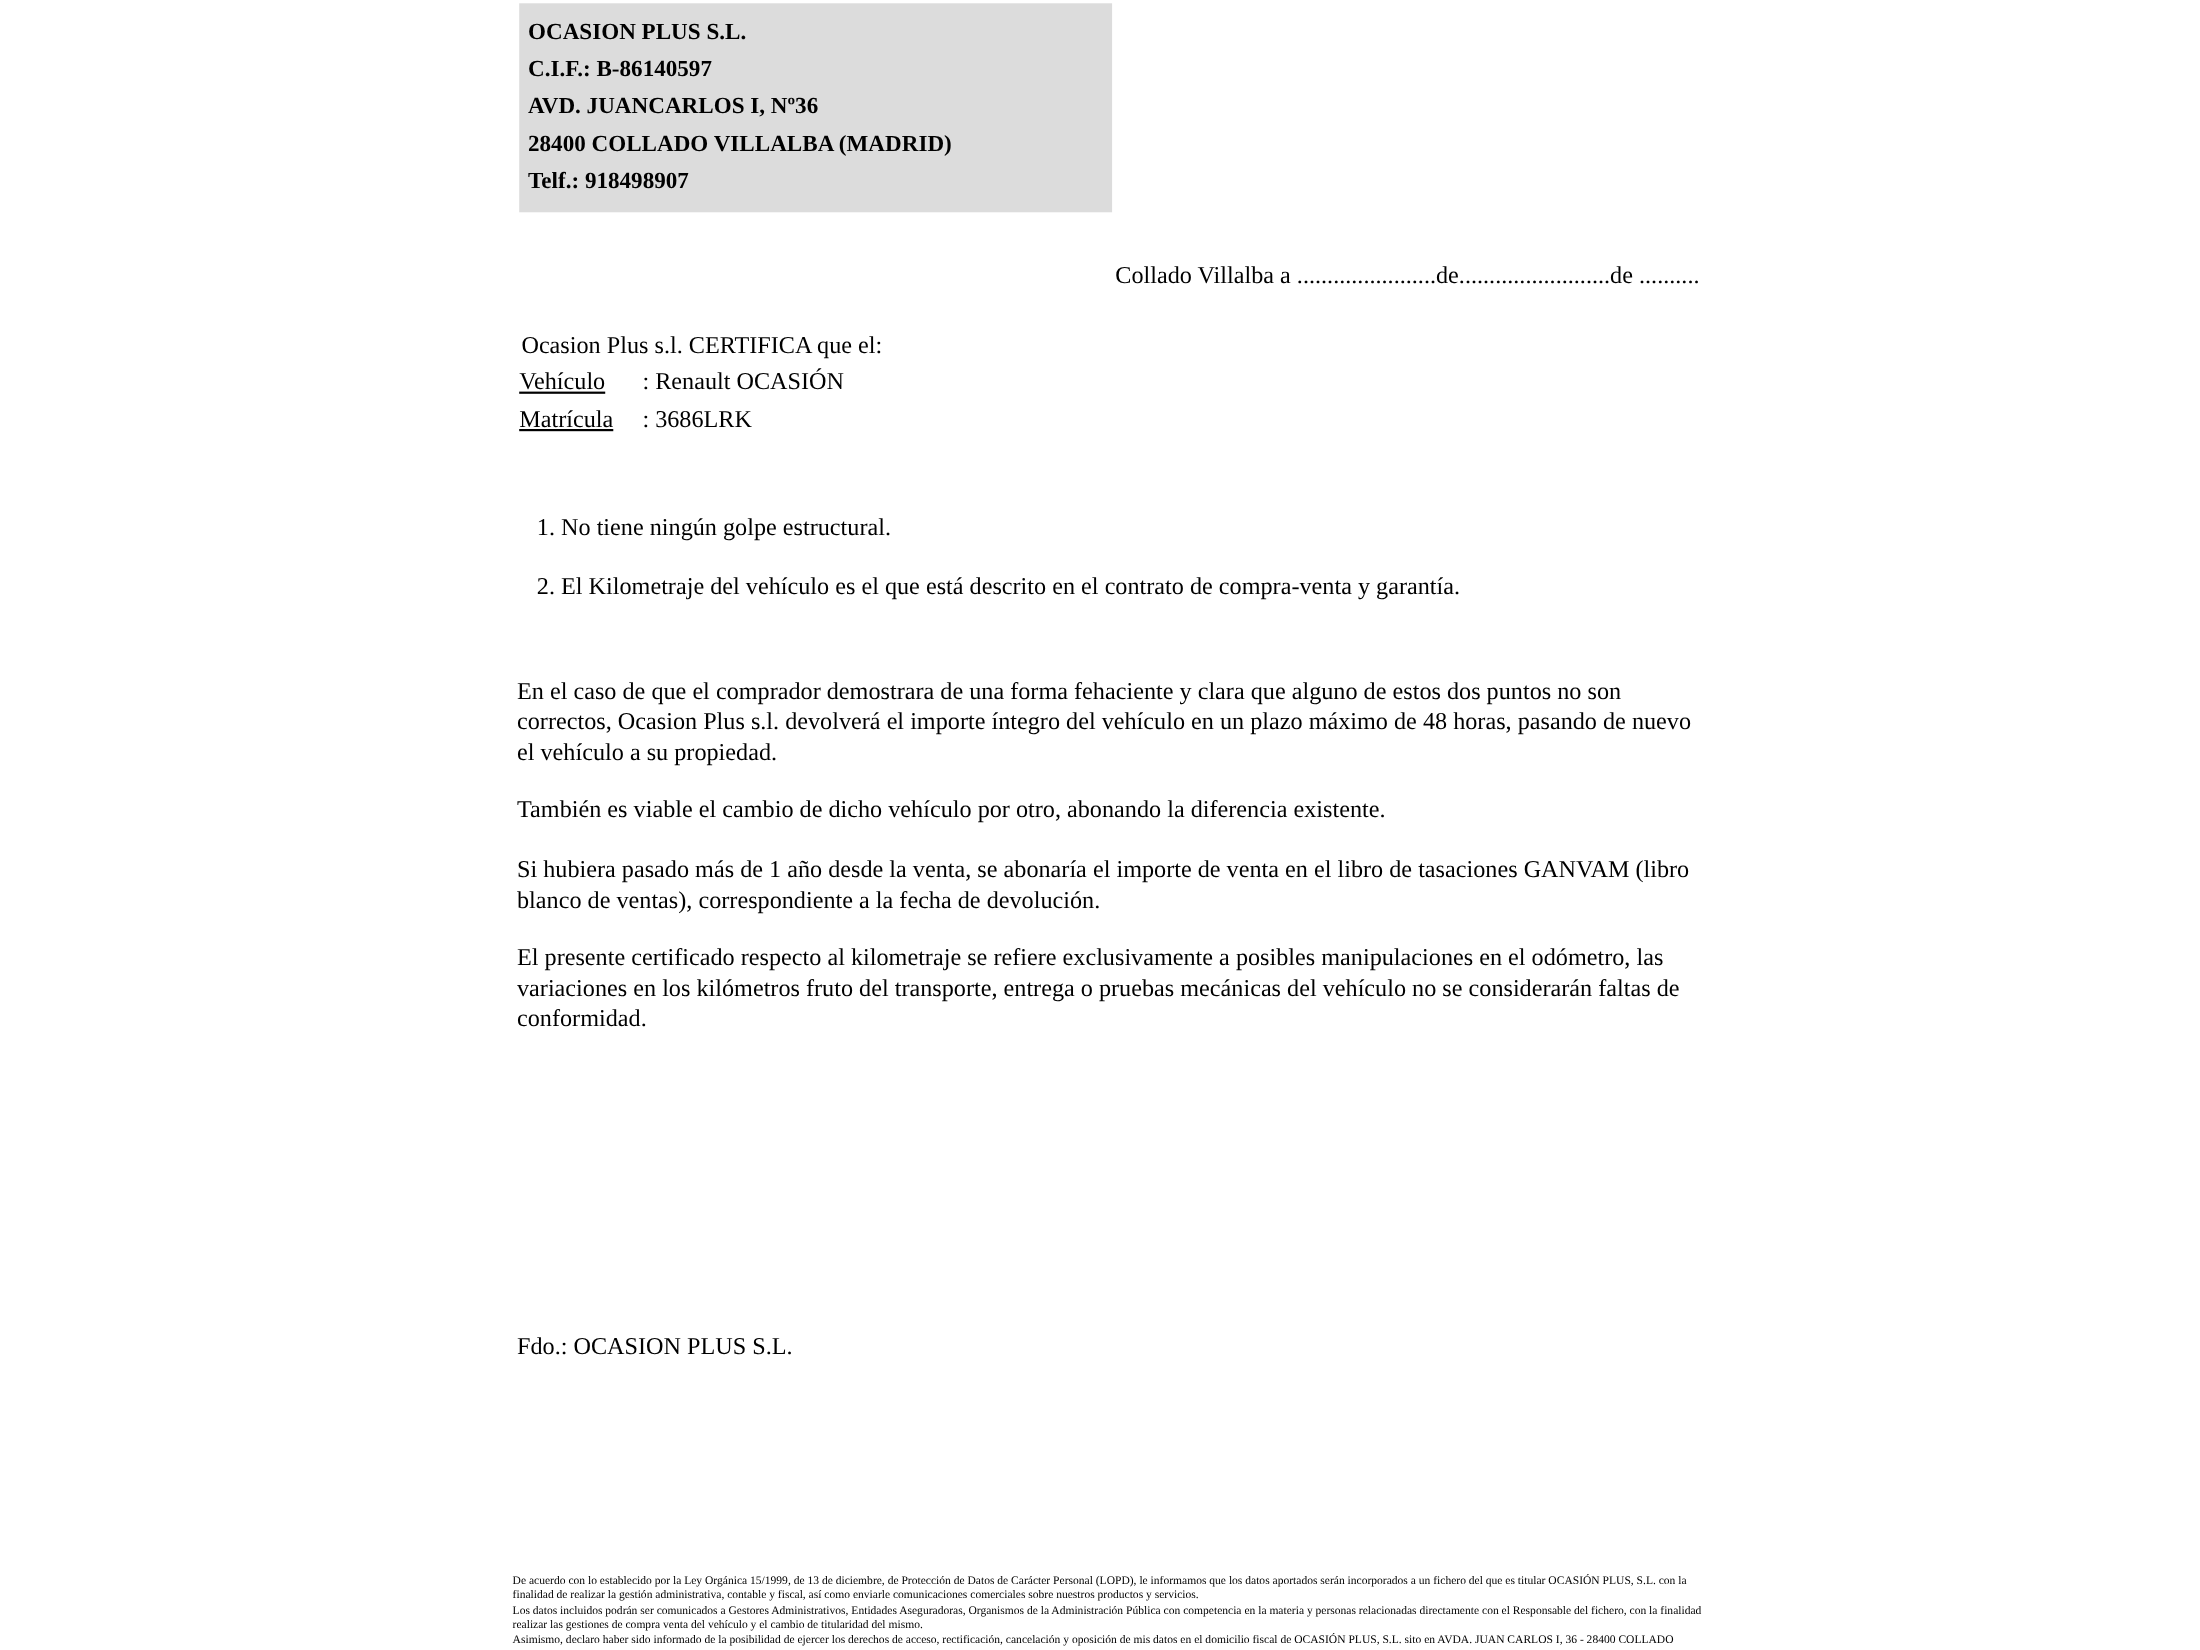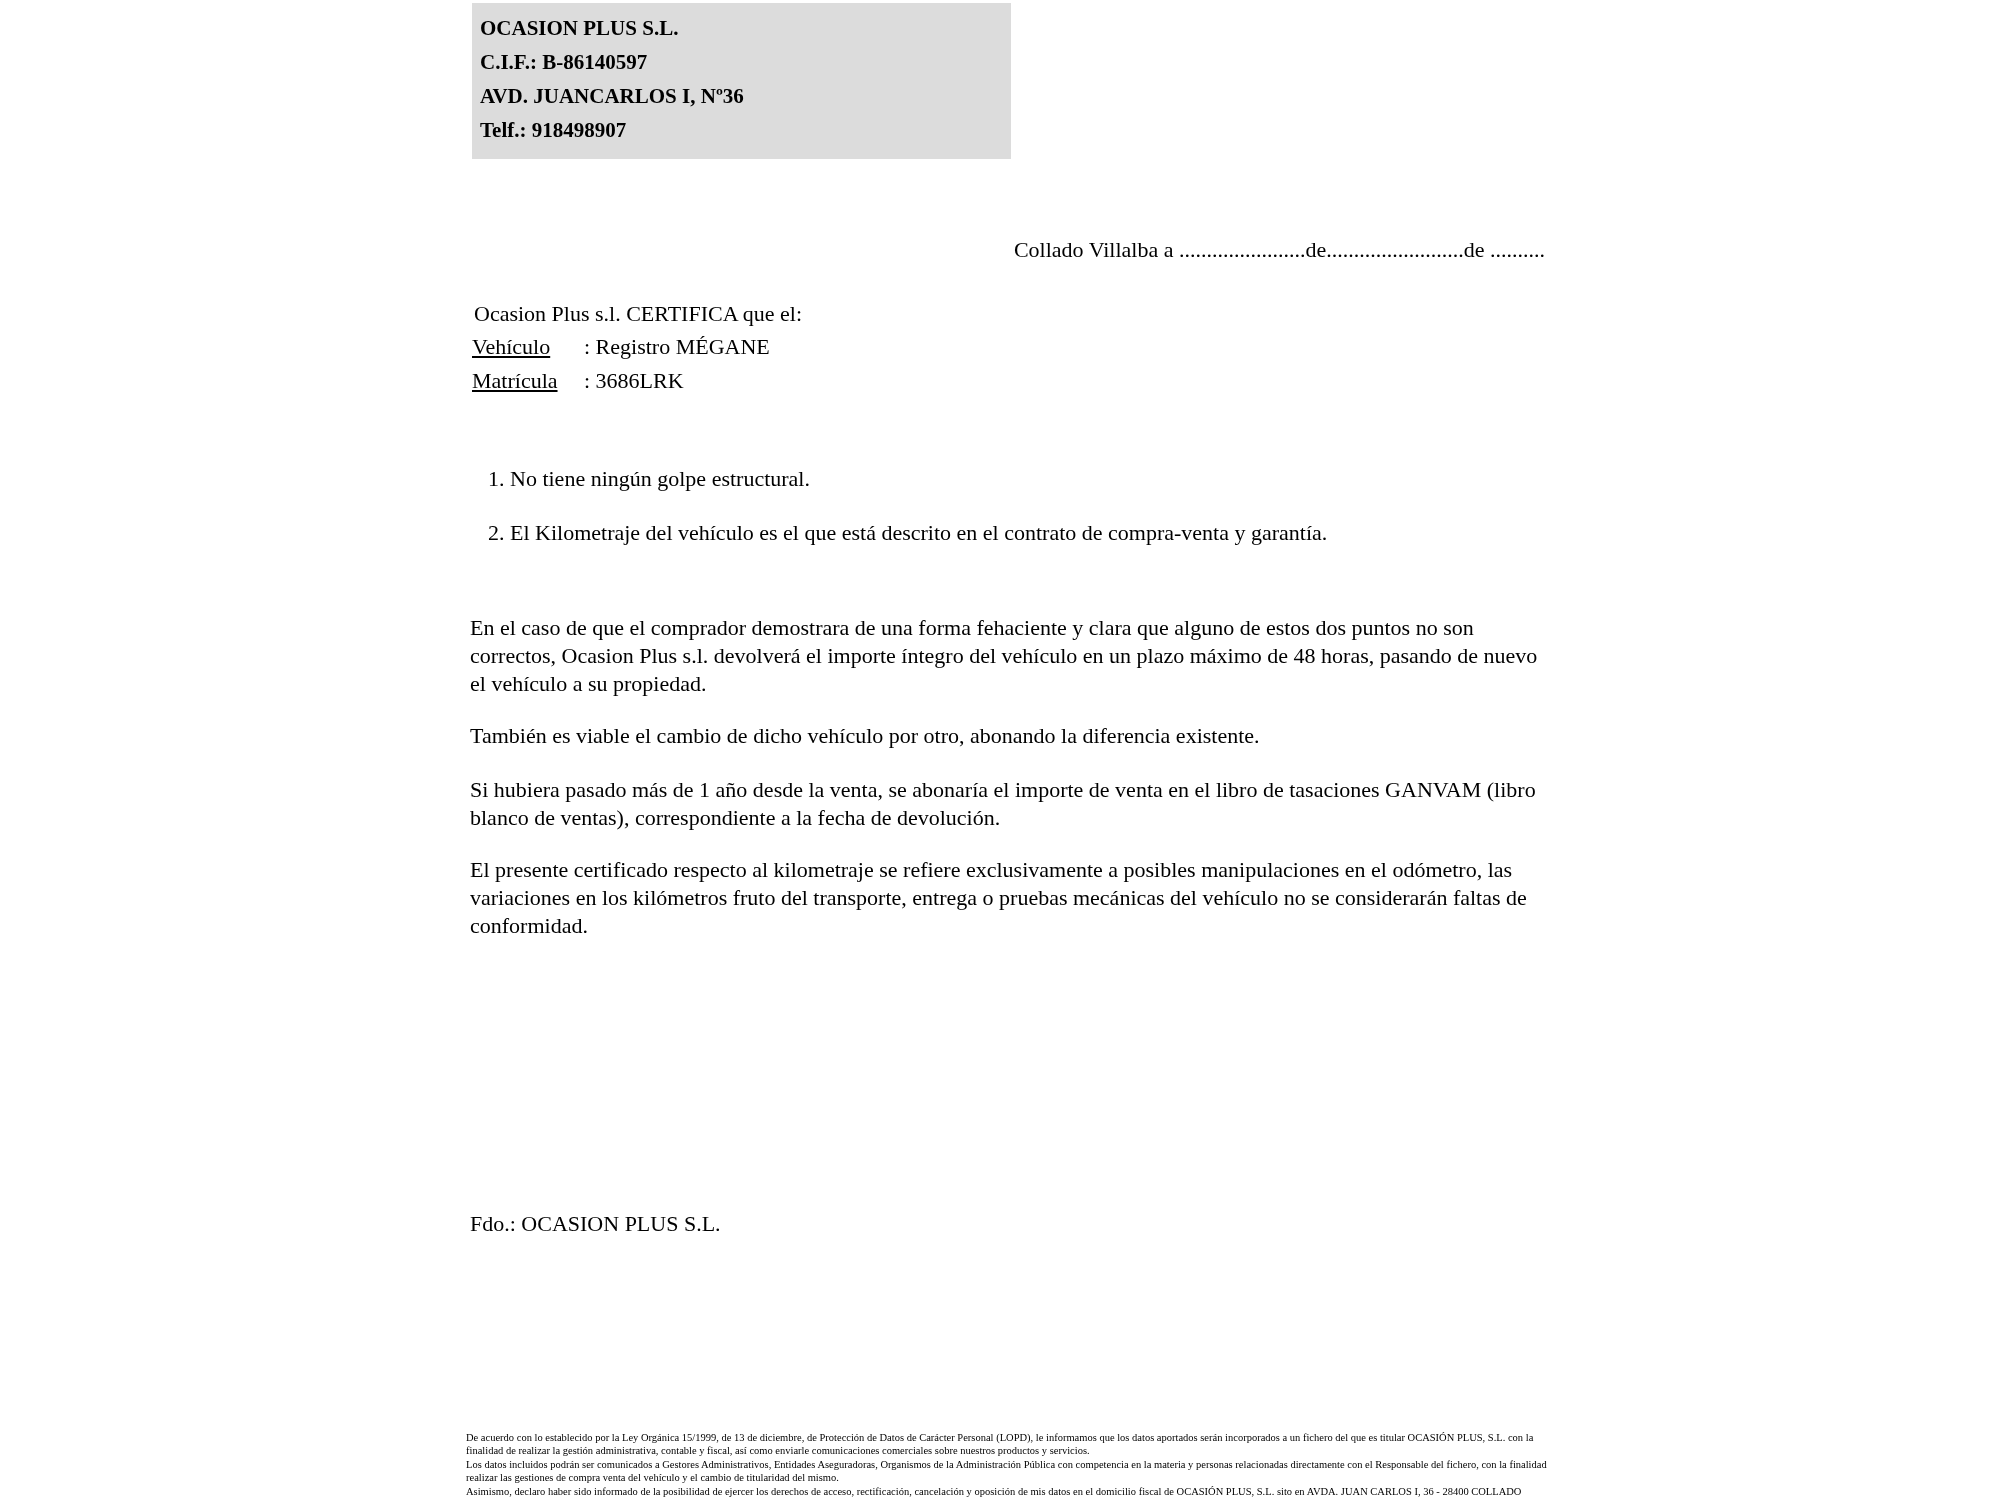--- a/index.html
+++ b/index.html
@@ -107,29 +107,30 @@
 </style>
 </head>
 <body>
 
 <div class="page">
 
   <div class="header-box">
     <div>OCASION PLUS S.L.</div>
     <div>C.I.F.: B-86140597</div>
     <div>AVD. JUANCARLOS I, Nº36</div>
+    <div>28400 COLLADO VILLALBA (MADRID)</div>
     <div>Telf.: 918498907</div>
   </div>
 
   <div class="date-line">Collado Villalba a .......................de.........................de ..........</div>
 
   <div class="certify-intro">Ocasion Plus s.l. CERTIFICA que el:</div>
 
   <div class="field-line vehicle-line">
-    <span class="field-label">Vehículo</span><span>: Registro MÉGANE</span>
+    <span class="field-label">Vehículo</span><span>: Renault OCASIÓN</span>
   </div>
 
   <div class="field-line plate-line">
     <span class="field-label">Matrícula</span><span>: 3686LRK</span>
   </div>
 
   <div class="point point-1">1. No tiene ningún golpe estructural.</div>
   <div class="point point-2">2. El Kilometraje del vehículo es el que está descrito en el contrato de compra-venta y garantía.</div>
 
   <div class="para para-1">En el caso de que el comprador demostrara de una forma fehaciente y clara que alguno de estos dos puntos no son correctos, Ocasion Plus s.l. devolverá el importe íntegro del vehículo en un plazo máximo de 48 horas, pasando de nuevo el vehículo a su propiedad.</div>

